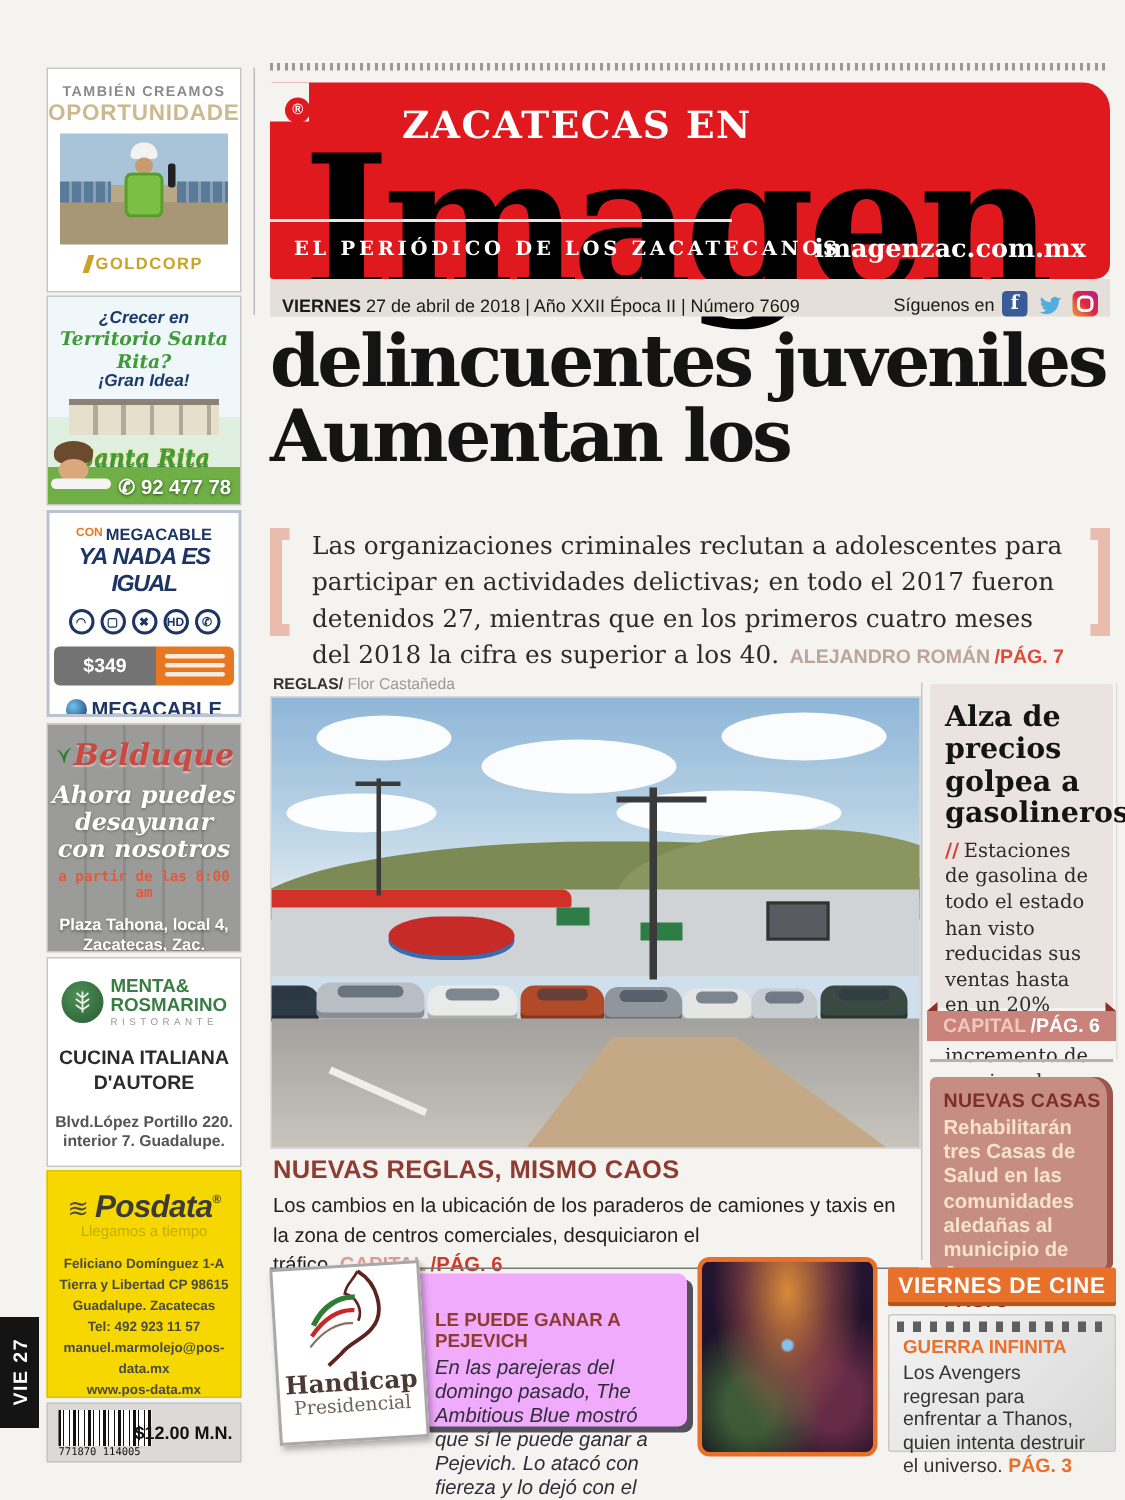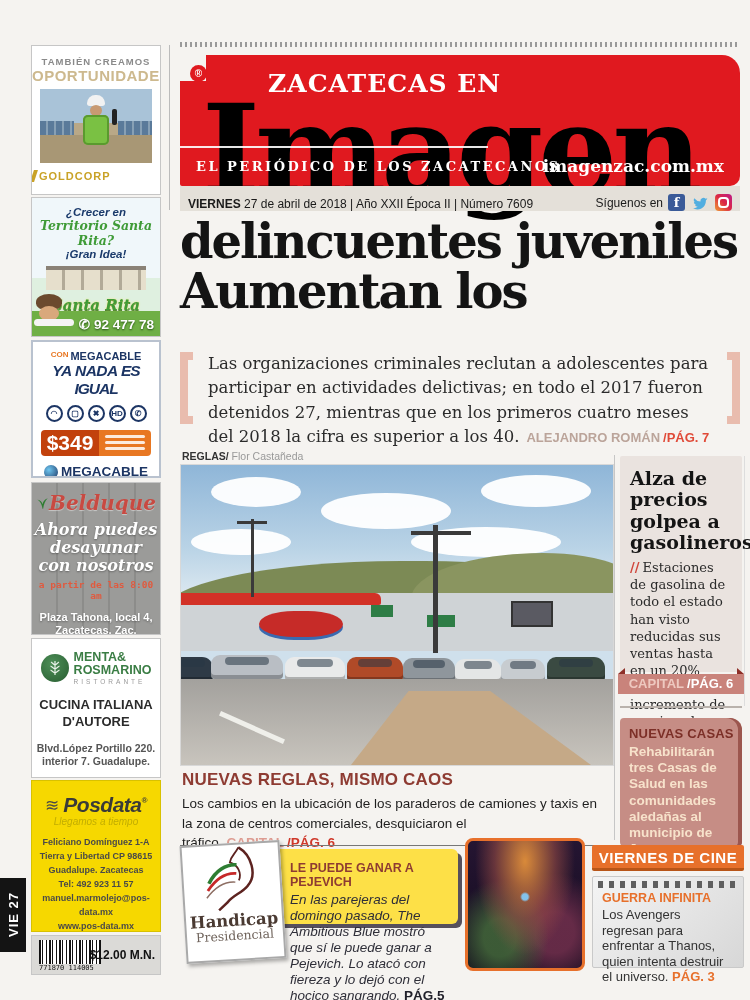--- a/index.html
+++ b/index.html
@@ -105,22 +105,22 @@
     border-radius:4px 12px 4px 4px;padding:8px 8px 0 9px;box-shadow:inset -4px 0 0 #9c564e}
   .casas-k{font-size:13px;font-weight:bold;color:#7c2f27;letter-spacing:.2px}
   .casas-b{margin-top:3px;font-size:13.5px;font-weight:bold;line-height:1.2;color:#f7e2cb}
   .casas-p{margin-top:2px;font-size:13px;font-weight:bold;color:#7c2f27}
 
   
   .hcard{left:183px;top:843px;width:100px;height:118px;background:#fff;border:2px solid #a9a9a9;
     transform:rotate(-3.5deg);box-shadow:2px 3px 4px rgba(0,0,0,.3);text-align:center;box-sizing:border-box}
   .hcard .hname{font-family:"DejaVu Serif",serif;font-weight:bold;font-size:16.5px;color:#4a3a32;margin-top:-4px}
   .hcard .hname2{font-family:"DejaVu Serif",serif;font-size:12.5px;color:#6e625a;margin-top:-2px}
-  .pejbox{left:266px;top:849px;width:192px;height:75px;background:#fde047;border-radius:6px;
-    box-sizing:border-box;padding:12px 10px 0 24px;box-shadow:4px 4px 0 #56505c}
+  .pejbox{left:266px;top:849px;width:192px;height:102px;background:#f0abfc;border-radius:6px;
+    box-sizing:border-box;padding:24px 10px 0 24px;box-shadow:4px 4px 0 #56505c}
   .pej-t{font-size:12.5px;font-weight:bold;color:#8e3b32}
   .pej-b{margin-top:3px;font-size:13.5px;font-style:italic;line-height:1.18;color:#2e2e38;font-weight:500}
   .pej-p{font-style:normal;font-weight:bold;color:#20202a}
   .poster{left:465px;top:838px;width:120px;height:133px;border:3px solid #e7702b;border-radius:8px;
     box-sizing:border-box;background:
       radial-gradient(circle at 50% 44%, rgba(130,200,245,.95) 0 3px, rgba(130,200,245,0) 5px),
       radial-gradient(ellipse at 50% 16%, #d98a3a 0%, rgba(160,80,70,.55) 38%, rgba(0,0,0,0) 62%),
       radial-gradient(ellipse at 28% 76%, rgba(70,110,60,.8) 0 14%, rgba(0,0,0,0) 42%),
       radial-gradient(ellipse at 76% 72%, rgba(120,50,80,.8) 0 16%, rgba(0,0,0,0) 46%),
       linear-gradient(#251532,#120a1c)}
@@ -146,21 +146,21 @@
   .gc-photo::before,.gc-photo::after{content:"";position:absolute;top:32px;height:14px;width:34px;
     background:repeating-linear-gradient(90deg,#5a7a9a 0 6px,#87a0b5 6px 8px)}
   .gc-photo::before{left:0}.gc-photo::after{right:0}
   .gc-helmet{position:absolute;left:50%;top:6px;transform:translateX(-50%);width:18px;height:11px;
     background:#f2f2f2;border-radius:9px 9px 3px 3px}
   .gc-face{position:absolute;left:50%;top:16px;transform:translateX(-50%);width:12px;height:11px;
     background:#c89a72;border-radius:50%}
   .gc-vest{position:absolute;left:50%;top:26px;transform:translateX(-50%);width:26px;height:30px;
     background:#7ac143;border-radius:5px;box-shadow:inset 0 0 0 2px #5a9a2e}
   .gc-radio{position:absolute;left:50%;top:20px;margin-left:16px;width:5px;height:16px;background:#222;border-radius:2px}
-  .gc-brandrow{margin-top:7px;display:flex;align-items:center;justify-content:flex-start;gap:3px}
+  .gc-brandrow{margin-top:7px;display:flex;align-items:center;justify-content:center;gap:3px}
   .gc-slash{width:4px;height:12px;background:#c9a227;transform:skewX(-18deg)}
   .gc-brand{font-size:11px;font-weight:bold;color:#c9a227;letter-spacing:1px}
   
   .sr{background:linear-gradient(#f0f7fa 0 58%,#dff0e0 58% 82%,#6faf45 82% 100%)}
   .sr-l1,.sr-l3{font-size:11.5px;font-weight:bold;font-style:italic;color:#1a3a6b}
   .sr-l1{margin-top:8px}
   .sr-l2{font-size:12.5px;font-weight:bold;font-style:italic;color:#3f9b37;font-family:"DejaVu Serif",serif}
   .sr-houses{height:20px;margin:6px 14px 0;position:relative;
     background:repeating-linear-gradient(90deg,#e6dfcc 0 16px,#b2aa98 16px 19px);border-top:4px solid #8a8276}
   .sr-logo{margin-top:6px;font-family:"DejaVu Serif",serif;font-style:italic;font-weight:bold;
@@ -174,22 +174,22 @@
   
   .mc{border:2px solid #b9c2cf}
   .mc-r1{margin-top:8px;font-size:11px;font-weight:bold;color:#1c3564}
   .mc-r1 .con{color:#e87722;font-size:8px;vertical-align:3px;margin-right:2px}
   .mc-r2{font-style:italic;font-weight:bold;font-size:15.5px;color:#1c3564;letter-spacing:-.5px}
   .mc-r2 .x{font-weight:900;letter-spacing:-1px}
   .mc-icons{display:flex;justify-content:center;gap:4px;margin-top:7px}
   .mc-ic{width:17px;height:17px;border:2px solid #1c3564;border-radius:50%;color:#1c3564;
     font-size:8px;font-weight:bold;line-height:14px;box-sizing:border-box;text-align:center}
   .mc-price{display:flex;justify-content:center;margin-top:8px}
-  .mc-price .p1{width:58px;height:26px;background:#c2410c;border-radius:4px 0 0 4px;color:#fff;
-    font-weight:bold;font-size:21px;line-height:26px}
+  .mc-price .p1{width:68px;height:26px;background:#737373;border-radius:4px 0 0 4px;color:#fff;
+    font-weight:bold;font-size:13px;line-height:26px}
   .mc-price .p2{width:52px;height:26px;background:#e87722;border-radius:0 4px 4px 0;position:relative}
   .mc-price .p2 i{position:absolute;left:6px;right:6px;height:3px;background:rgba(255,255,255,.85);border-radius:2px}
   .mc-brandrow{margin-top:8px;display:flex;align-items:center;justify-content:center;gap:3px;
     font-weight:900;font-size:13.5px;color:#1c3564}
   .mc-globe{width:14px;height:14px;border-radius:50%;background:radial-gradient(circle at 35% 35%,#6ec6f0,#1c3564)}
   
   .bd{background:repeating-linear-gradient(90deg,#9b9b99 0 24px,#8c8c8a 24px 26px);color:#fff}
   .bd-brand{margin-top:8px;font-family:"DejaVu Serif",serif;font-style:italic;font-weight:bold;
     font-size:20px;color:#c84a42;text-shadow:0 1px 1px rgba(255,255,255,.45)}
   .bd-script{font-family:"DejaVu Serif",serif;font-style:italic;font-weight:bold;font-size:16px;line-height:1.12;
@@ -204,21 +204,21 @@
   .mr-b{font-size:12.5px;font-weight:bold;color:#3a7d44;line-height:1.05}
   .mr-rist{font-size:6.5px;color:#9a9a9a;letter-spacing:3px;margin-top:1px}
   .mr-cucina{margin-top:12px;font-size:13px;font-weight:bold;color:#2b2b2b;line-height:1.25}
   .mr-addr{margin-top:12px;font-size:10.5px;font-weight:bold;color:#555;line-height:1.3}
   
   .pd{background:#f6d800;border:1px solid #d8c100}
   .pd-logorow{display:flex;align-items:center;justify-content:center;gap:4px;margin-top:12px}
   .pd-waves{font-size:17px;color:#4a4a48;line-height:1}
   .pd-brand{font-style:italic;font-weight:900;font-size:21px;color:#3a3a38;letter-spacing:-.5px}
   .pd-reg{font-size:8px;vertical-align:9px;font-weight:bold;color:#3a3a38}
-  .pd-tag{font-style:italic;font-size:10px;color:#c2ad00;margin-top:-1px}
+  .pd-tag{font-size:10px;color:#c2ad00;margin-top:-1px}
   .pd-addr{margin-top:9px;font-size:9px;font-weight:bold;color:#4a4a48;line-height:1.55}
   
   .bc{left:31px;top:935px;width:130px;height:40px;background:#dbdad7;border:1px solid #c6c6c6;box-sizing:border-box}
   .bc-bars{position:absolute;left:7px;top:4px;width:62px;height:24px;
     background:repeating-linear-gradient(90deg,#111 0 2px,#fff 2px 3px,#111 3px 4px,#fff 4px 7px,#111 7px 8px,#fff 8px 10px)}
   .bc-digits{position:absolute;left:7px;top:28px;font-family:"DejaVu Sans Mono",monospace;font-size:7px;color:#111}
   .bc-price{position:absolute;right:5px;top:12px;font-size:12px;font-weight:900;color:#111}
   
   .daytab{left:0;top:878px;width:26px;height:74px;background:#141414;display:flex;align-items:center;justify-content:center}
   .daytab span{writing-mode:vertical-rl;transform:rotate(180deg);color:#fff;font-weight:bold;

